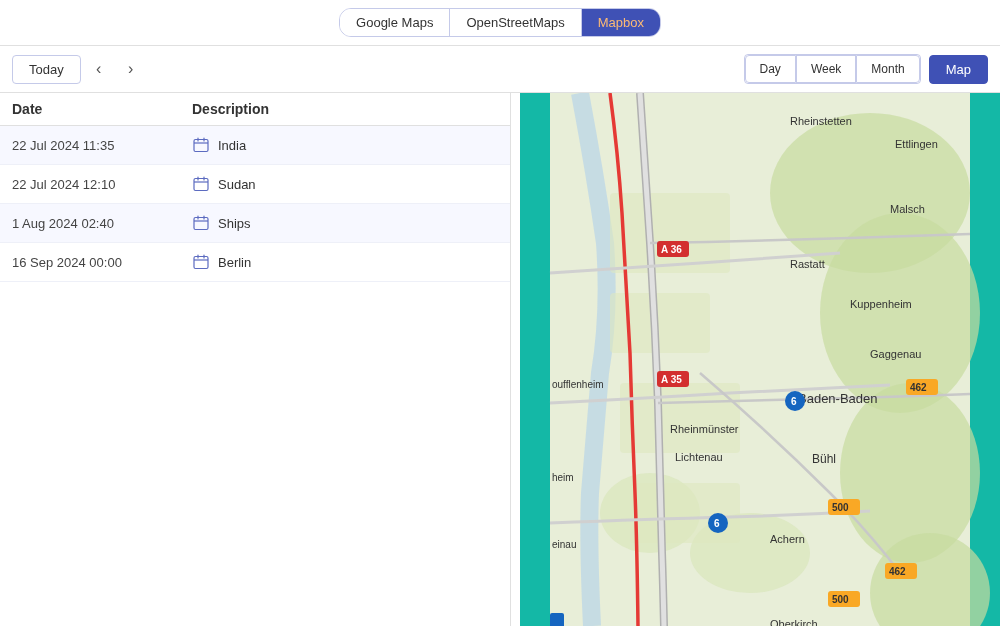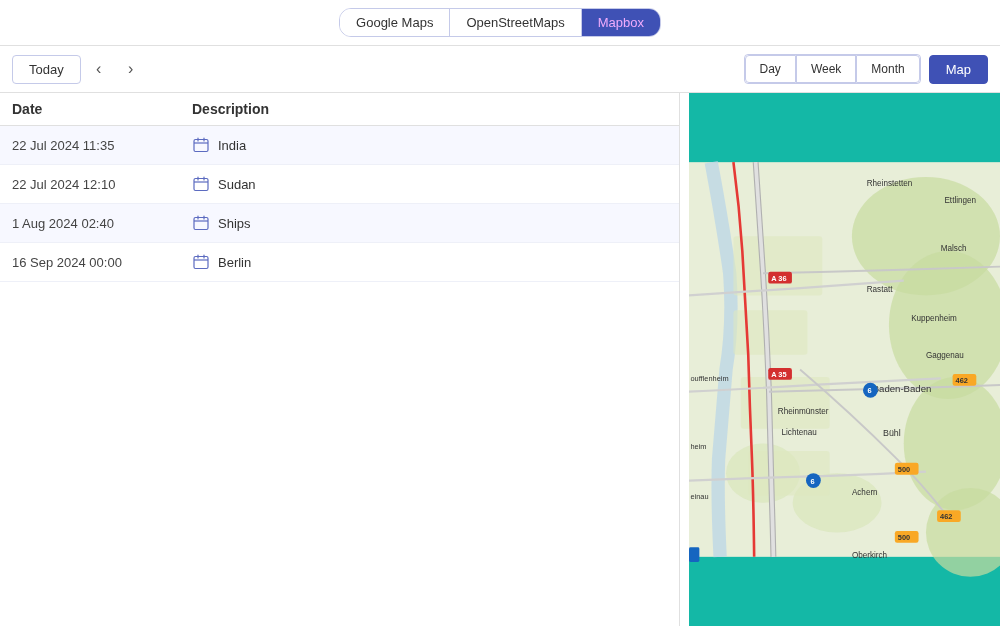--- a/index.html
+++ b/index.html
@@ -25,21 +25,21 @@
       cursor: pointer;
       background: #fff;
       color: #333;
       border: none;
       border-right: 1px solid #c5cae9;
       font-size: 13px;
     }
     .map-provider-tab:last-child { border-right: none; }
     .map-provider-tab.active {
       background: #3f51b5;
-      color: #f0abfc;
+      color: #fdba74;
     }
 
     .toolbar {
       display: flex;
       justify-content: space-between;
       align-items: center;
       padding: 8px 12px;
       border-bottom: 1px solid #e0e0e0;
     }
 
@@ -90,21 +90,21 @@
       font-size: 13px;
       margin-left: 4px;
     }
 
     .main-content {
       display: flex;
       height: calc(638px - 105px);
     }
 
     .list-panel {
-      width: 680px;
+      width: 511px;
       flex-shrink: 0;
       border-right: 1px solid #e0e0e0;
       overflow-y: auto;
     }
 
     .list-header {
       display: grid;
       grid-template-columns: 180px 1fr;
       background: #fff;
       border-bottom: 1px solid #e0e0e0;

